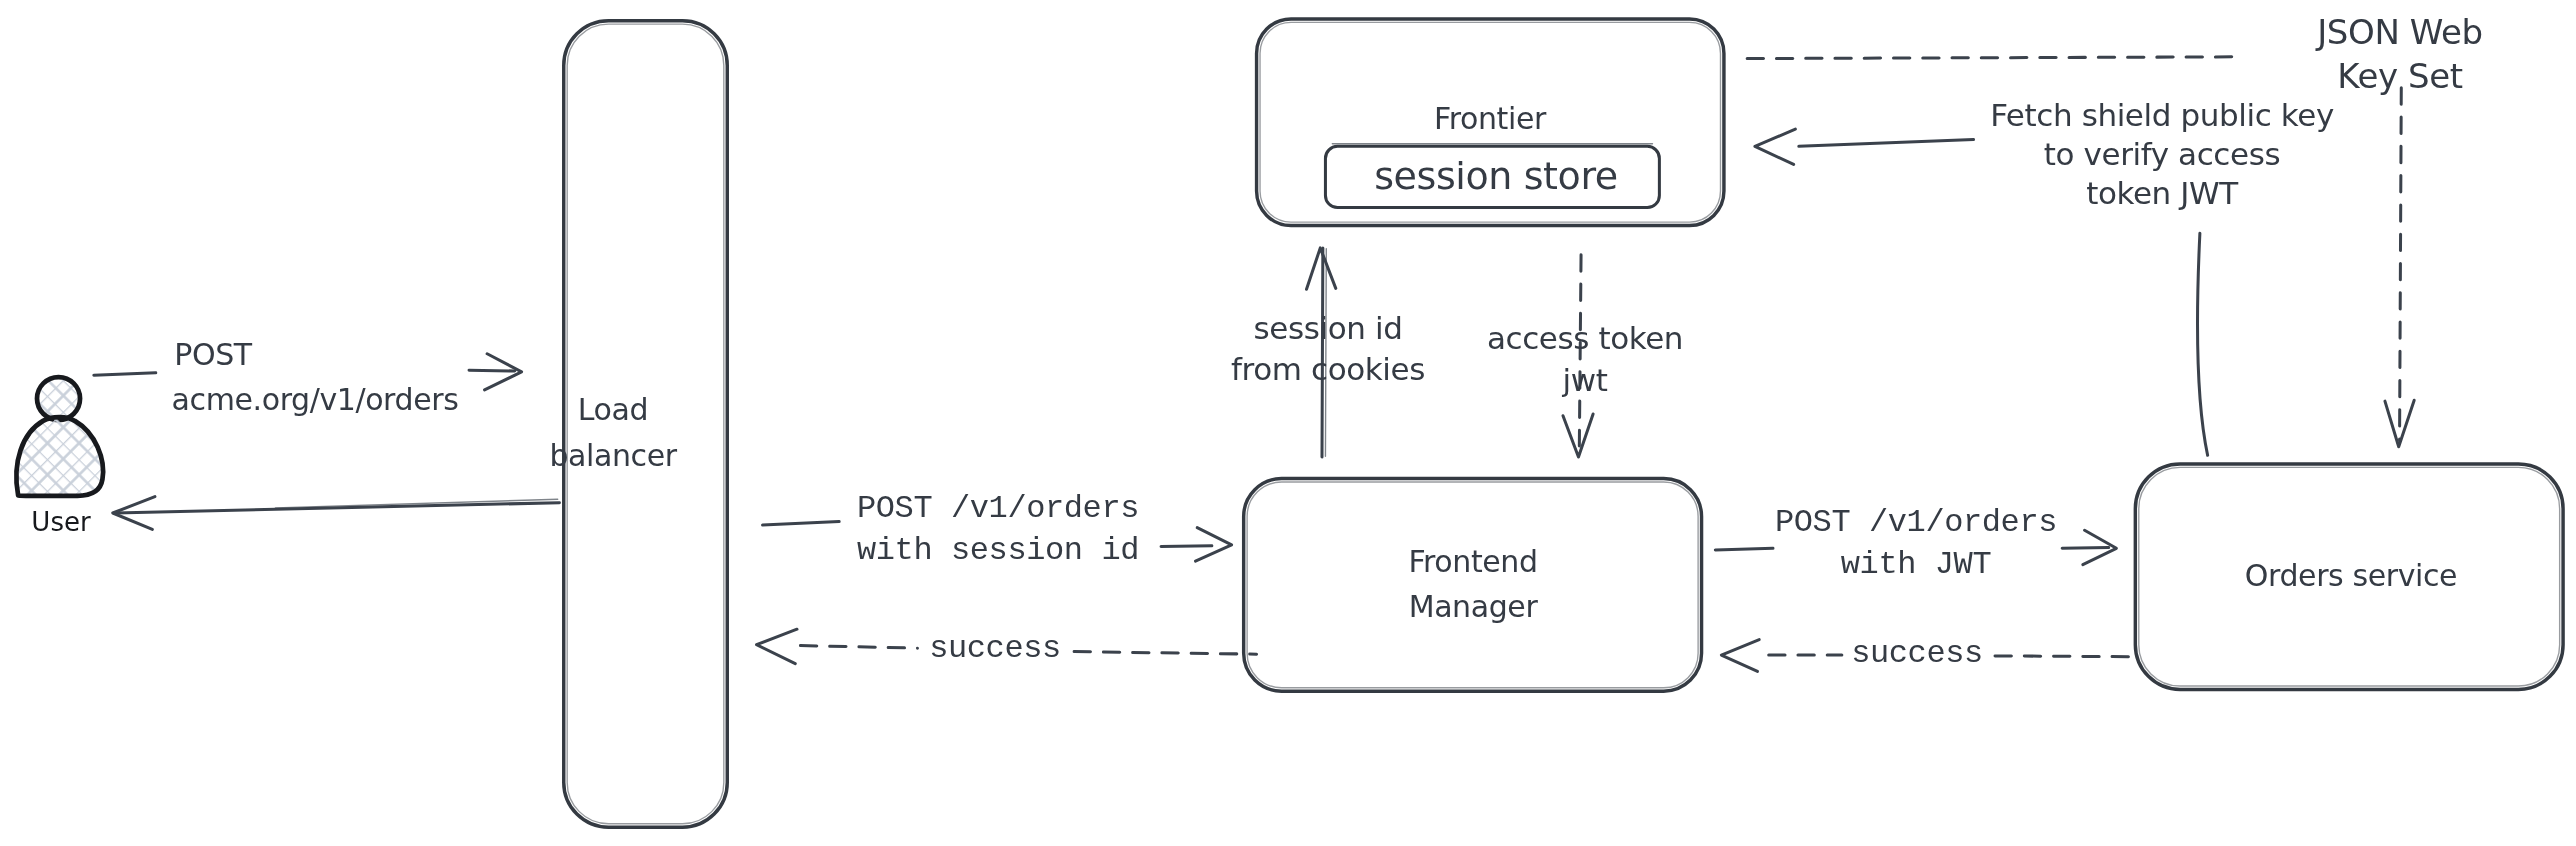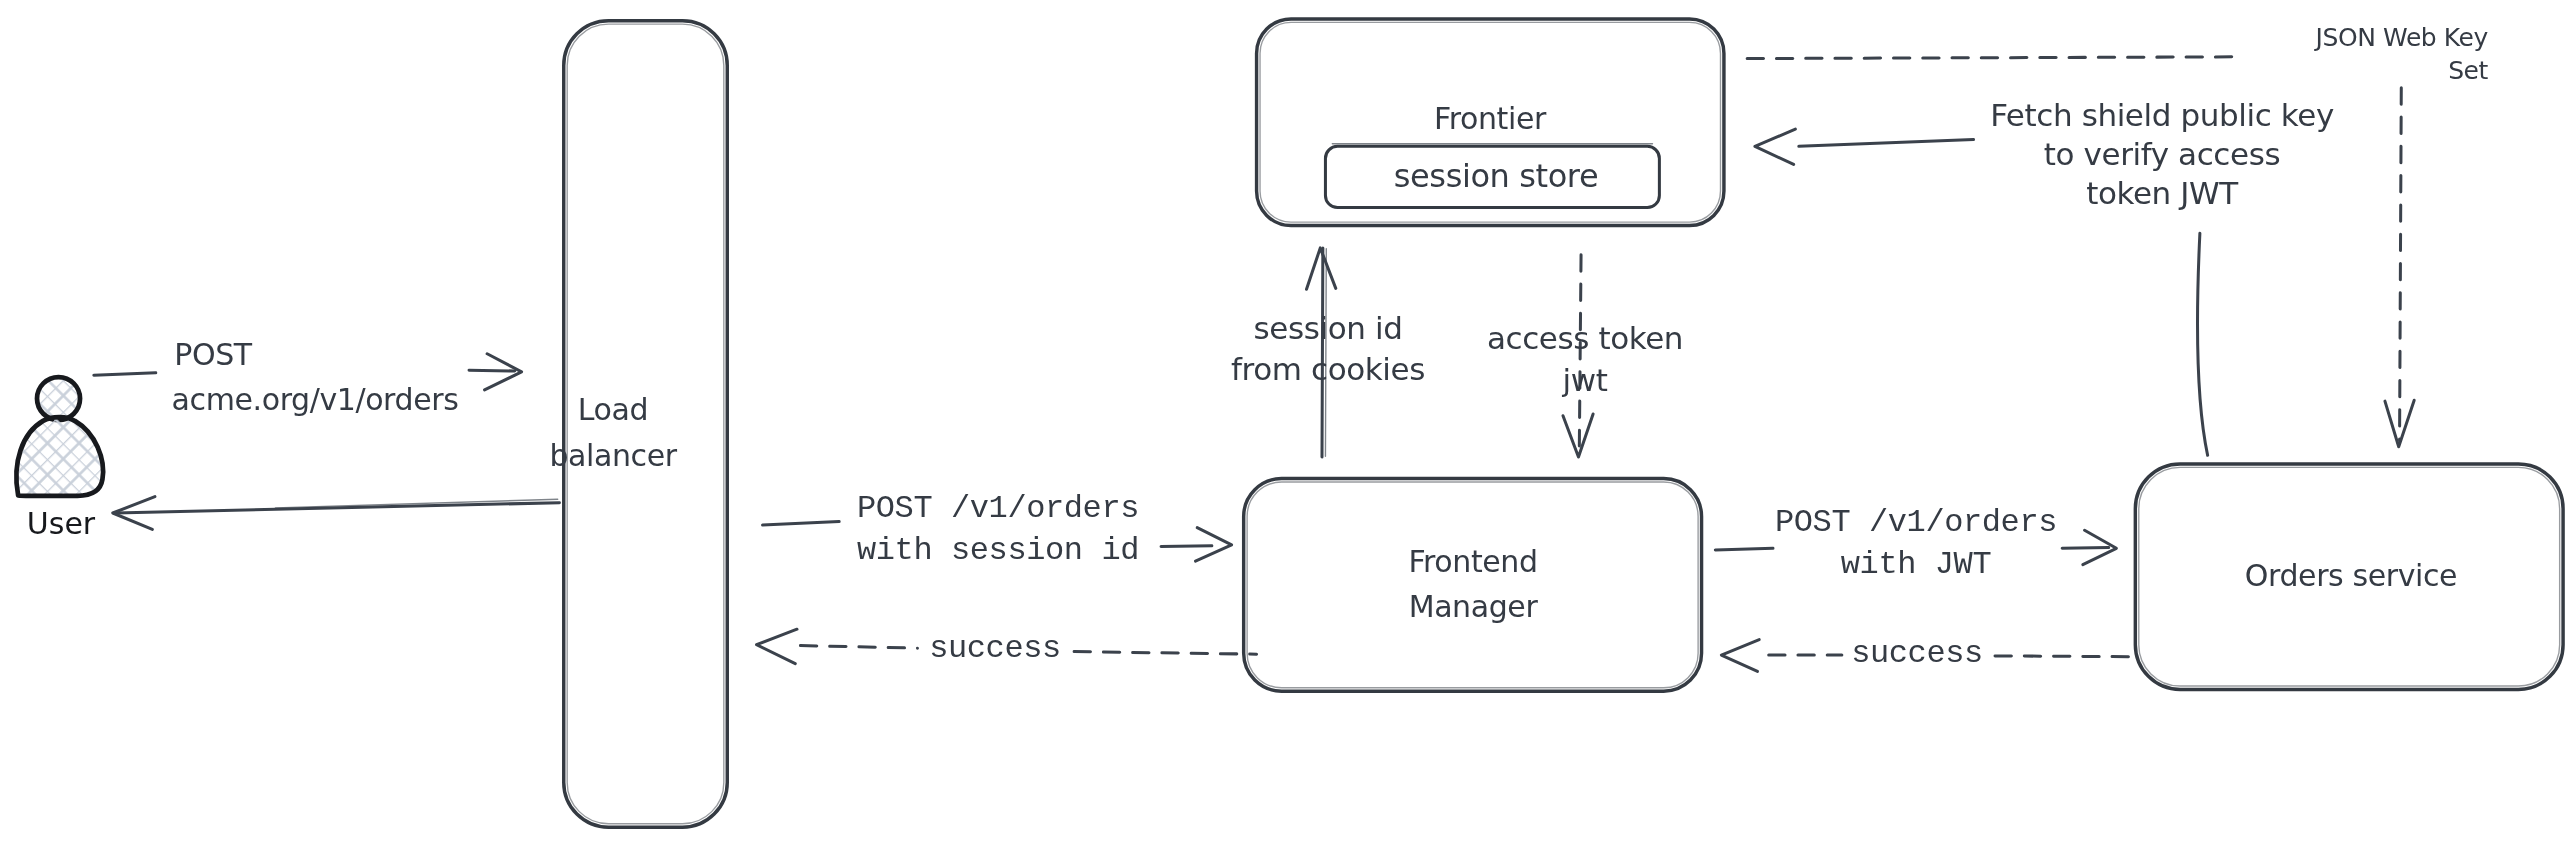--- a/index.html
+++ b/index.html
@@ -15,25 +15,25 @@
   .label {
     position: absolute;
     transform: translate(-50%, -50%);
     color: #353b44;
     white-space: pre-line;
     text-align: center;
     font-size: 31px;
     letter-spacing: -0.4px;
     line-height: 1.3;
   }
-  .lab-user   { font-size: 30px; color: #17191d; letter-spacing: 0; }
+  .lab-user   { font-size: 26px; color: #17191d; letter-spacing: 0; }
   .lab-38     { font-size: 30px; }
   .lab-37     { font-size: 32px; font-family: Liberation Mono, monospace; }
-  .lab-35     { font-size: 32px; }
-  .lab-40     { font-size: 25px; text-align: right; }
+  .lab-35     { font-size: 38px; }
+  .lab-40     { font-size: 34px; }
   .lh-54 { line-height: 46px; }
   .lh-52 { line-height: 45px; }
   .lh-49 { line-height: 42px; }
   .lh-48 { line-height: 41px; }
   .lh-45 { line-height: 39px; }
   .box-stroke   { fill: #ffffff; stroke: #343a42; stroke-width: 4; }
   .box-stroke2  { fill: none; stroke: #343a42; stroke-width: 1.6; opacity: 0.5; }
   .store-stroke { fill: #ffffff; stroke: #343a42; stroke-width: 3.5; }
   .edge   { fill: none; stroke: #3b424c; stroke-width: 3.5; stroke-linecap: round; stroke-linejoin: round; }
   .edge-thin { fill: none; stroke: #3b424c; stroke-width: 1.6; opacity: 0.65; stroke-linecap: round; }

